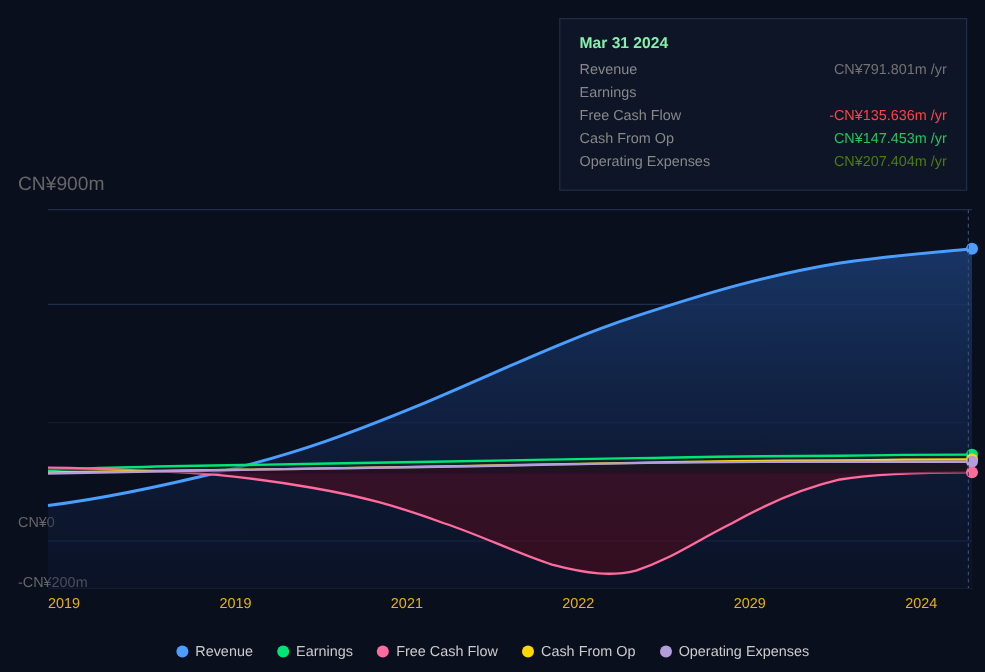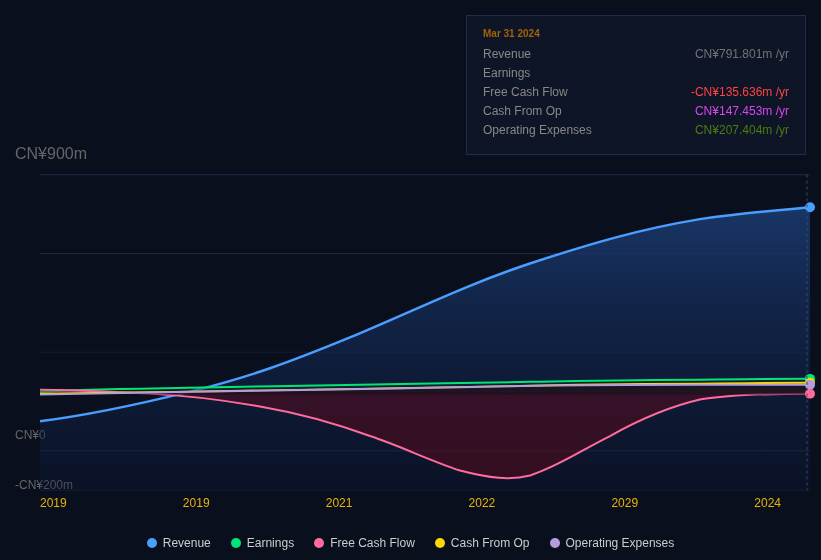--- a/index.html
+++ b/index.html
@@ -18,22 +18,22 @@
       top: 15px;
       right: 15px;
       background: #0d1526;
       border: 1px solid #1e2d4a;
       padding: 12px 16px;
       width: 340px;
       z-index: 10;
     }
 
     .tooltip-title {
-      font-size: 10px;
-      color: #a16207;
+      font-size: 13px;
+      color: #86efac;
       margin-bottom: 8px;
       font-weight: bold;
     }
 
     .tooltip-row {
       display: flex;
       justify-content: space-between;
       align-items: flex-start;
       margin-bottom: 5px;
       font-size: 12px;
@@ -45,21 +45,21 @@
     }
 
     .tooltip-value {
       color: #fff;
       text-align: right;
     }
 
     .tooltip-value.blue { color: #737373; }
     .tooltip-value.green { color: #00e676; }
     .tooltip-value.red { color: #ff4444; }
-    .tooltip-value.yellow { color: #d946ef; }
+    .tooltip-value.yellow { color: #22c55e; }
     .tooltip-value.purple { color: #4d7c0f; }
 
     .profit-margin {
       color: #888;
       font-size: 11px;
     }
 
     .chart-area {
       position: absolute;
       top: 155px;

